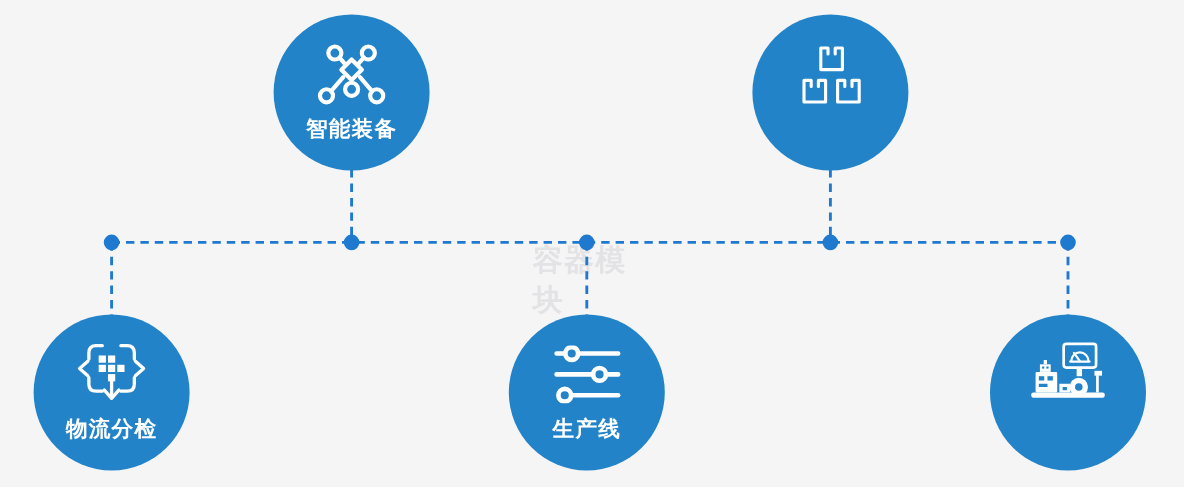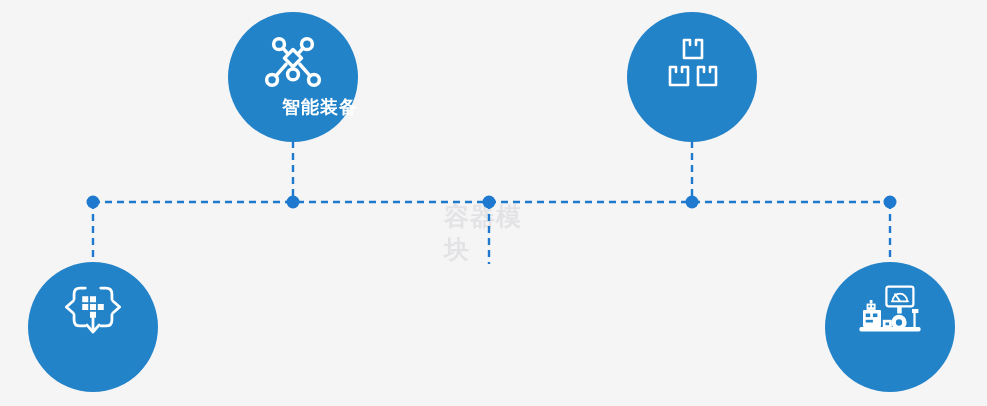--- a/index.html
+++ b/index.html
@@ -16,21 +16,21 @@
   .connector line{stroke:var(--connector,#1f79cf);stroke-width:2.4;stroke-dasharray:7 5;}
   .connector circle{fill:var(--connector,#1f79cf);}
 
   .node{
     position:absolute;width:130px;height:130px;border-radius:50%;
     background:var(--node-fill,#2383c8);z-index:3;
   }
   .node .icon{position:absolute;left:0;width:100%;display:flex;justify-content:center;}
   .node .icon svg{stroke:#fff;}
   .node .label{
-    position:absolute;left:0;top:83px;width:100%;text-align:right;
+    position:absolute;left:0;top:83px;width:100%;text-align:center;
     color:var(--label-text,#ffffff);font-size:18px;font-weight:bold;letter-spacing:1px;
   }
   .ln{fill:none;stroke:#fff;stroke-linecap:round;stroke-linejoin:round;}
   .fw{fill:#fff;stroke:none;}
   .fb{fill:var(--node-fill,#2383c8);stroke:none;}
 
   
   #node-0{left:228px;top:12px;}
   #node-1{left:627px;top:12px;}
   #node-2{left:28px;top:262px;}
@@ -106,22 +106,42 @@
         <g class="fw">
           <rect x="23.5" y="23.5" width="7" height="7"></rect>
           <rect x="32.5" y="23.5" width="7" height="7"></rect>
           <rect x="23.5" y="32.5" width="7" height="7"></rect>
           <rect x="32.5" y="32.5" width="7" height="7"></rect>
           <rect x="41.5" y="32.5" width="7" height="7"></rect>
           <rect x="32.5" y="41.5" width="7" height="7"></rect>
         </g>
       </svg>
     </span>
+    <span class="label">物流分检</span>
   </div>
 
+  <div class="node" id="node-3">
+    <span class="icon" style="top:26px">
+      <svg width="58" height="48" viewBox="0 0 60 48" fill="none">
+        <g class="ln" stroke-width="4">
+          <line x1="4" y1="6" x2="11" y2="6"></line>
+          <circle cx="17" cy="6" r="5.5"></circle>
+          <line x1="23.5" y1="6" x2="57" y2="6"></line>
+
+          <line x1="4" y1="24" x2="34.5" y2="24"></line>
+          <circle cx="41" cy="24" r="5.5"></circle>
+          <line x1="47.5" y1="24" x2="57" y2="24"></line>
+
+          <circle cx="11" cy="42" r="5.5"></circle>
+          <line x1="17.5" y1="42" x2="57" y2="42"></line>
+        </g>
+      </svg>
+    </span>
+    <span class="label">生产线</span>
+  </div>
 
   <div class="node" id="node-4">
     <span class="icon" style="top:20px">
       <svg width="72" height="54" viewBox="0 0 80 58" fill="none">
         <rect class="fw" x="6" y="49" width="68" height="5" rx="2"></rect>
         <rect class="ln" x="36" y="4" width="30" height="22" rx="2.5" stroke-width="2.5"></rect>
         <path class="ln" d="M43,20 A8,8 0 1 1 59,20" stroke-width="2"></path>
         <line class="ln" x1="42" y1="20.5" x2="60" y2="20.5" stroke-width="2"></line>
         <line class="ln" x1="51" y1="20" x2="45.5" y2="12.5" stroke-width="2"></line>
         <rect class="fw" x="48" y="26" width="5" height="8"></rect>

